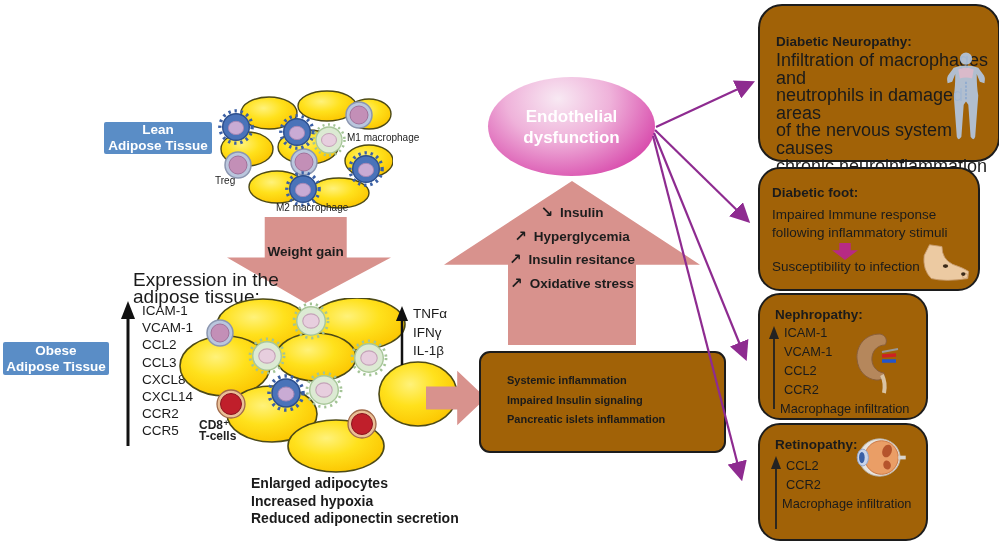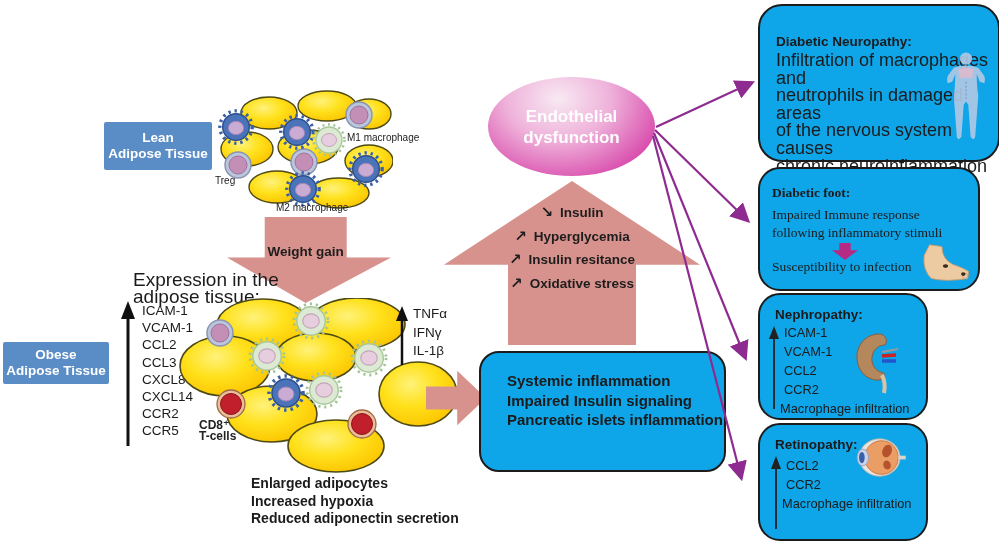--- a/index.html
+++ b/index.html
@@ -23,24 +23,24 @@
   .big-arrow-rows{left:0;right:0;top:20px;display:flex;flex-direction:column;}
   .ba-row{display:flex;justify-content:center;align-items:baseline;gap:7px;
           font-weight:bold;font-size:13.5px;line-height:22.5px;color:#1d1d1d;}
   .ba-glyph{font-size:15px;font-weight:900;}
   
   .edys{left:488px;top:77px;width:167px;height:99px;border-radius:50%;
     background:radial-gradient(ellipse at 42% 22%, #f8e9f3 0%, #efb2da 38%, #d94fae 78%, #cb3497 100%);
     display:flex;flex-direction:column;align-items:center;justify-content:center;
     color:#fff;font-weight:bold;font-size:17px;line-height:21px;text-align:center;}
   
-  .rbox{position:absolute;background:#0ea5e9;border:2.5px solid #1c1c1c;border-radius:24px;}
+  .rbox{position:absolute;background:#a16207;border:2.5px solid #1c1c1c;border-radius:24px;}
   .t135{font-size:13.5px;}
-  .sys-box{left:479px;top:351px;width:247px;height:121px;border-radius:20px;
-           padding:18px 0 0 26px;box-sizing:border-box;font-weight:bold;font-size:15px;line-height:19.5px;}
+  .sys-box{left:479px;top:351px;width:247px;height:102px;border-radius:11px;
+           padding:18px 0 0 26px;box-sizing:border-box;font-weight:bold;font-size:11px;line-height:19.5px;}
   .body-text{font-size:18px;line-height:17.6px;white-space:pre-line;}
   .neph-items div, .ret-items div{font-size:12.8px;line-height:19px;}
   .outdent{margin-left:-4px;}
   .foot-arrow{left:72px;top:74px;width:26px;height:17px;background:#b72a84;
     clip-path:polygon(28% 0,72% 0,72% 42%,100% 42%,50% 100%,0 42%,28% 42%);}
   .cell-label{font-size:10px;color:#222;line-height:11px;}
   .cd8{font-size:12px;line-height:11px;color:#222;font-weight:bold;}
   .expr-items div{font-size:13.5px;height:17.2px;}
   .tnf{display:flex;gap:4px;}
   .tnf-col div{font-size:13.5px;line-height:18.5px;}
@@ -78,21 +78,21 @@
         <circle r="14" fill="#eabf97" stroke="#a06a4a" stroke-width="1.3"></circle>
         <circle r="10.5" fill="#c01f2b" stroke="#8c141f" stroke-width="1"></circle>
       </g>
       <marker id="pArr" markerWidth="9" markerHeight="9" refX="7" refY="4.5" orient="auto">
         <path d="M0 0 L9 4.5 L0 9 Z" fill="#8e2b90"></path>
       </marker>
     </defs>
   </svg>
 
 
-  <div class="abs blue-label" style="left:104px;top:122px;width:108px;height:48px;">
+  <div class="abs blue-label" style="left:104px;top:122px;width:108px;height:32px;">
     <div>Lean</div>
     <div>Adipose Tissue</div>
   </div>
 
   <svg class="abs" style="left:211px;top:87px;" width="182" height="132" viewBox="0 0 182 132">
     <ellipse cx="58" cy="26" rx="28" ry="16" fill="url(#fatGrad)" stroke="#4d4a16" stroke-width="1.4"></ellipse>
     <ellipse cx="116" cy="19" rx="29" ry="15" fill="url(#fatGrad)" stroke="#4d4a16" stroke-width="1.4"></ellipse>
     <ellipse cx="158" cy="27" rx="22" ry="15" fill="url(#fatGrad)" stroke="#4d4a16" stroke-width="1.4"></ellipse>
     <ellipse cx="36" cy="62" rx="26" ry="17" fill="url(#fatGrad)" stroke="#4d4a16" stroke-width="1.4"></ellipse>
     <ellipse cx="97" cy="60" rx="30" ry="17" fill="url(#fatGrad)" stroke="#4d4a16" stroke-width="1.4"></ellipse>
@@ -129,21 +129,21 @@
     <div>ICAM-1</div>
     <div>VCAM-1</div>
     <div>CCL2</div>
     <div>CCL3</div>
     <div>CXCL8</div>
     <div>CXCL14</div>
     <div>CCR2</div>
     <div>CCR5</div>
   </div>
 
-  <div class="abs blue-label" style="left:3px;top:342px;width:106px;height:42px;">
+  <div class="abs blue-label" style="left:3px;top:342px;width:106px;height:33px;">
     <div>Obese</div>
     <div>Adipose Tissue</div>
   </div>
 
   <svg class="abs" style="left:163px;top:298px;" width="297" height="184" viewBox="0 0 297 184">
     <ellipse cx="100" cy="27" rx="46" ry="26" fill="url(#fatGrad)" stroke="#4d4a16" stroke-width="1.6"></ellipse>
     <ellipse cx="194" cy="26" rx="48" ry="26" fill="url(#fatGrad)" stroke="#4d4a16" stroke-width="1.6"></ellipse>
     <ellipse cx="62" cy="68" rx="45" ry="30" fill="url(#fatGrad)" stroke="#4d4a16" stroke-width="1.6"></ellipse>
     <ellipse cx="153" cy="59" rx="40" ry="24" fill="url(#fatGrad)" stroke="#4d4a16" stroke-width="1.6"></ellipse>
     <ellipse cx="255" cy="96" rx="39" ry="32" fill="url(#fatGrad)" stroke="#4d4a16" stroke-width="1.6"></ellipse>
@@ -224,21 +224,21 @@
 chronic neuroinflammation and
 neuropathic pain</div>
     <svg class="abs" style="left:183px;top:36px;" width="46" height="110" viewBox="0 0 60 120">
       <path fill="#b3c9e6" opacity="0.9" d="M30 2 a8 8 0 0 1 0 16 a8 8 0 0 1 0 -16 Z
         M14 22 Q30 16 46 22 L52 30 Q56 34 54 42 L48 40 L44 30 Q44 48 46 58 L42 112 Q40 118 36 112 L33 70 L30 66 L27 70 L24 112 Q20 118 18 112 L14 58 Q16 48 16 30 L12 40 L6 42 Q4 34 8 30 Z"></path>
       <path fill="#e8b8c8" opacity="0.75" d="M20 24 Q30 20 40 24 L38 36 Q30 33 22 36 Z"></path>
       <line x1="30" y1="40" x2="30" y2="64" stroke="#8aa8cf" stroke-width="2" stroke-dasharray="3 2"></line>
     </svg>
   </div>
 
-  <div class="rbox" style="left:758px;top:167px;width:218px;height:120px;border-radius:22px;font-family:Liberation Serif, serif;">
+  <div class="rbox" style="left:758px;top:167px;width:218px;height:120px;border-radius:22px;">
     <div class="abs bold t135" style="left:12px;top:16px;">Diabetic foot:</div>
     <div class="abs t135" style="left:12px;top:38px;">Impaired Immune response</div>
     <div class="abs t135" style="left:12px;top:56px;text-align:center;">following inflammatory stimuli</div>
     <div class="abs foot-arrow"></div>
     <div class="abs t135" style="left:12px;top:90px;">Susceptibility to infection</div>
     <svg class="abs" style="left:158px;top:74px;" width="55" height="40" viewBox="0 0 60 45">
       <path d="M12 2 L26 4 Q26 18 38 24 Q50 28 56 32 L55 40 Q30 44 14 40 Q4 30 6 14 Z" fill="#eccaa2" stroke="#c79b6e" stroke-width="1"></path>
       <circle cx="52" cy="37" r="3" fill="#eccaa2" stroke="#c79b6e" stroke-width="0.8"></circle>
       <ellipse cx="30" cy="26" rx="3" ry="2" fill="#3a2a1a"></ellipse>
       <ellipse cx="50" cy="35" rx="2.5" ry="2" fill="#3a2a1a"></ellipse>

